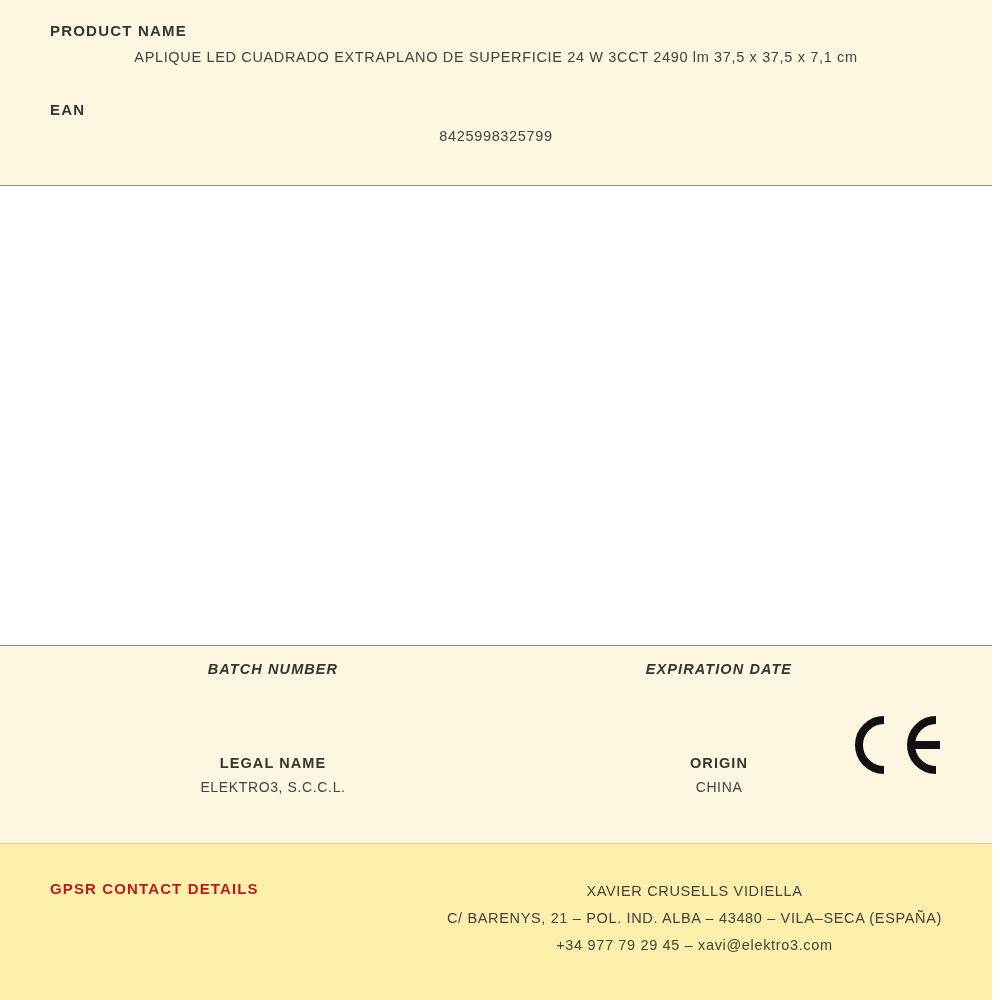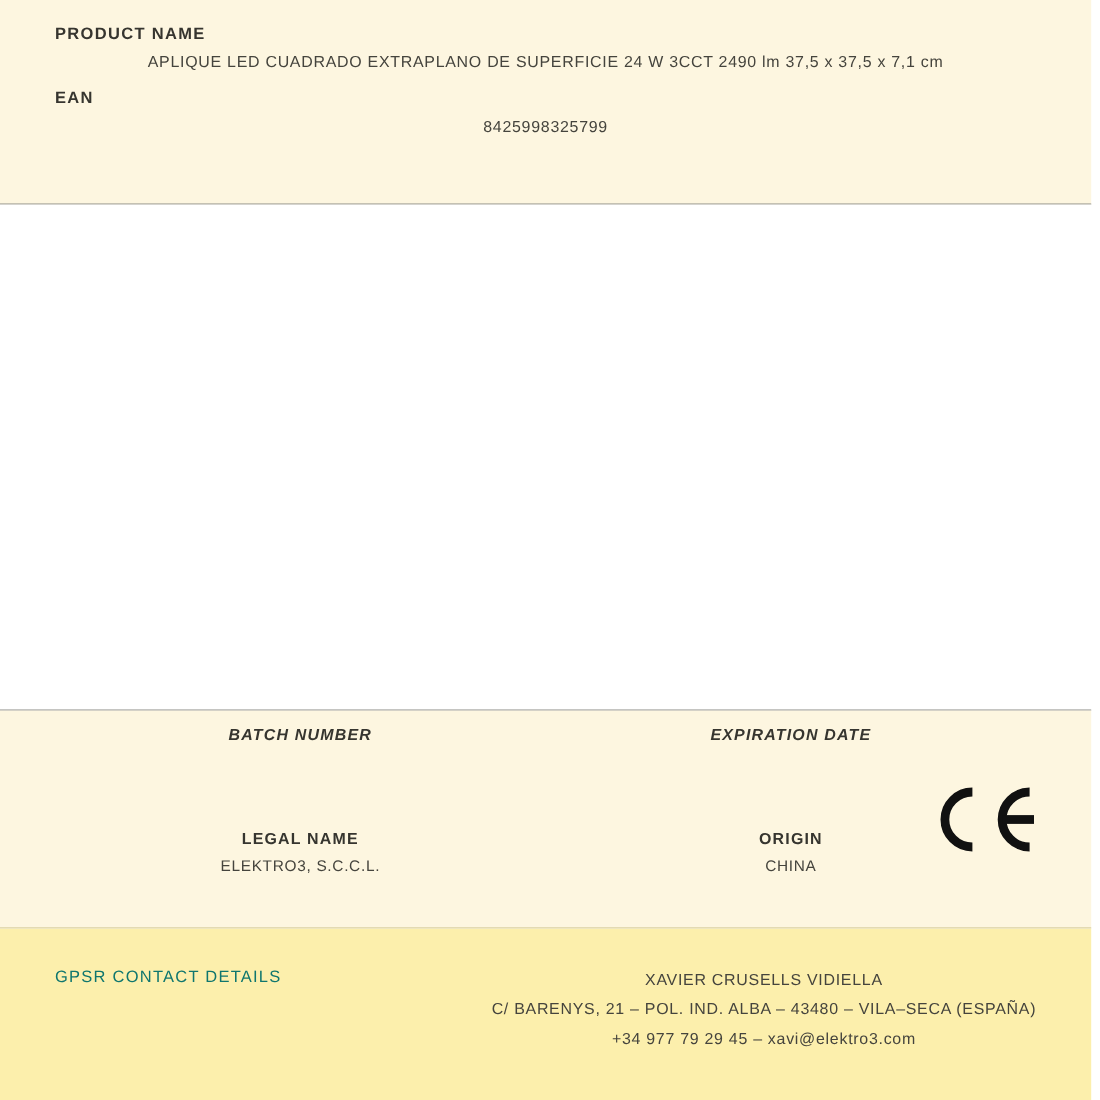--- a/index.html
+++ b/index.html
@@ -40,21 +40,21 @@
     text-transform: uppercase;
   }
   .field-value {
     font-size: 14.5px;
     letter-spacing: 0.045em;
     color: #45443d;
     margin: 0;
     text-align: center;
   }
   .header .group + .group {
-    margin-top: 16px;
+    margin-top: 36px;
   }
 
   
   .blank-area {
     flex: 1 1 auto;
     background: #ffffff;
     border-bottom: 1px solid #8c8c86;
   }
 
   
@@ -110,23 +110,23 @@
     background: #fcefac;
     height: 156px;
     box-sizing: border-box;
     padding: 34px 50px 0 50px;
     display: flex;
     justify-content: space-between;
     align-items: flex-start;
   }
   .footer-label {
     font-size: 15px;
-    font-weight: normal;
+    font-weight: bold;
     letter-spacing: 0.075em;
-    color: #0f766e;
+    color: #b91c1c;
     text-transform: uppercase;
     white-space: nowrap;
     padding-top: 2px;
   }
   .footer-lines {
     text-align: center;
     font-size: 14.5px;
     letter-spacing: 0.045em;
     color: #45443d;
     line-height: 1.85;

